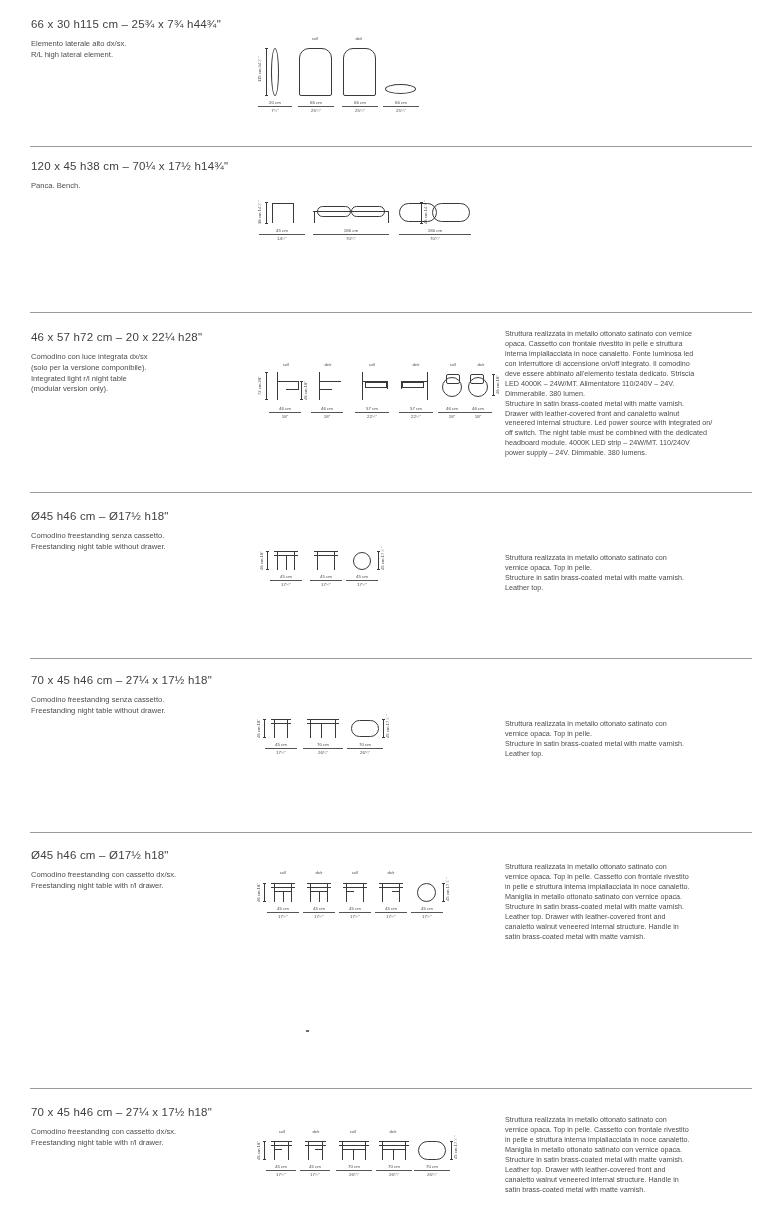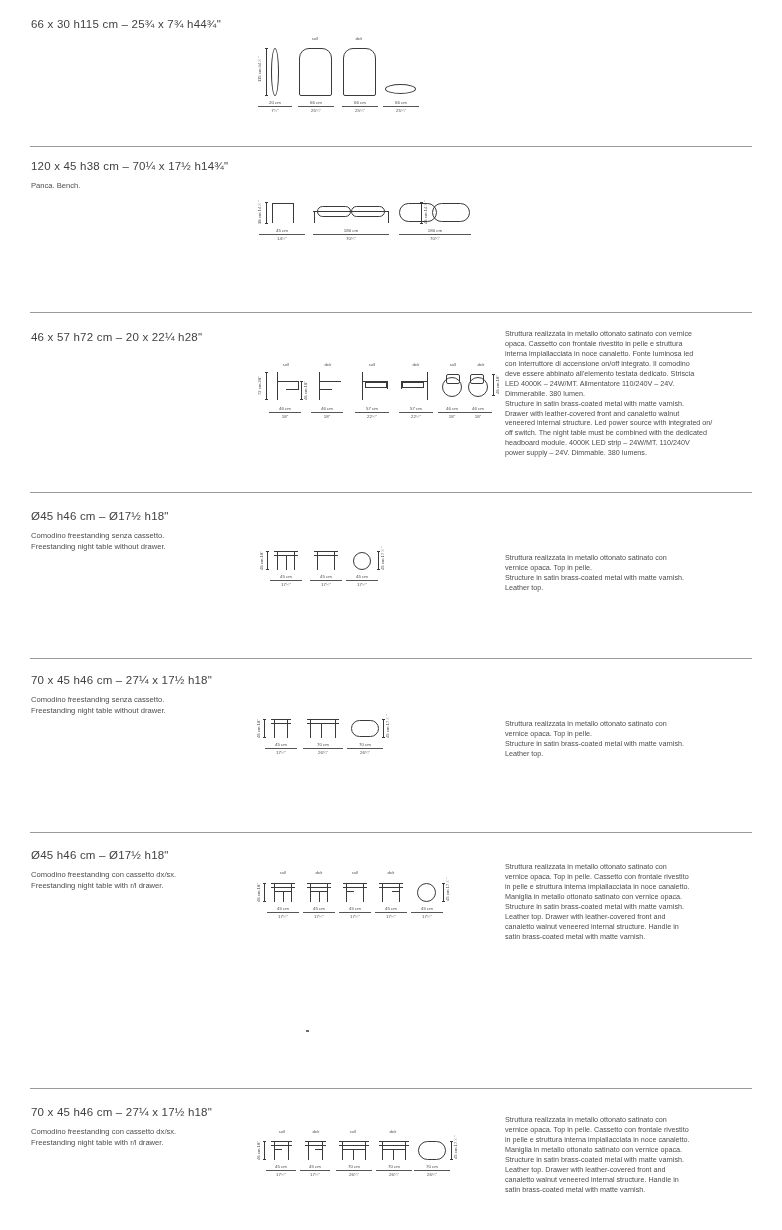--- a/index.html
+++ b/index.html
@@ -45,20 +45,24 @@
   .dot{position:absolute;background:#6b6b6b;}
 </style>
 </head>
 <body>
 
 <div class="page">
 
   <div class="section" style="top:0;">
     <div class="txtcol" style="top:18px;">
       <div class="dims">66 x 30 h115 cm – 25¾ x 7¾ h44¾"</div>
+      <div class="desc">
+        <div>Elemento laterale alto dx/sx.</div>
+        <div>R/L high lateral element.</div>
+      </div>
     </div>
 
     <div class="draw" style="left:255px;top:34px;width:160px;height:80px;">
 
       <div class="vlab" style="left:2px;top:14px;height:42px;">
         <span>115 cm</span>&nbsp;<span>44¾"</span>
       </div>
       <div class="dimv" style="left:11px;top:14px;height:48px;">
         <div class="bar" style="height:48px;"></div>
         <div class="ta" style="top:0;"></div>
@@ -161,20 +165,26 @@
         <div class="ta" style="top:21.3px;"></div>
       </div>
     </div>
 
     <div class="rule" style="top:312px;"></div>
   </div>
 
   <div class="section" style="top:0;">
     <div class="txtcol" style="top:331px;">
       <div class="dims">46 x 57 h72 cm – 20 x 22¼ h28"</div>
+      <div class="desc">
+        <div>Comodino con luce integrata dx/sx</div>
+        <div>(solo per la versione componibile).</div>
+        <div>Integrated light r/l night table</div>
+        <div>(modular version only).</div>
+      </div>
     </div>
 
     <div class="speccol" style="top:329px;">
       <div>Struttura realizzata in metallo ottonato satinato con vernice</div>
       <div>opaca. Cassetto con frontale rivestito in pelle e struttura</div>
       <div>interna impiallacciata in noce canaletto. Fonte luminosa led</div>
       <div>con interruttore di accensione on/off integrato. Il comodino</div>
       <div>deve essere abbinato all'elemento testata dedicato. Striscia</div>
       <div>LED 4000K – 24W/MT. Alimentatore 110/240V – 24V.</div>
       <div>Dimmerabile. 380 lumen.</div>

